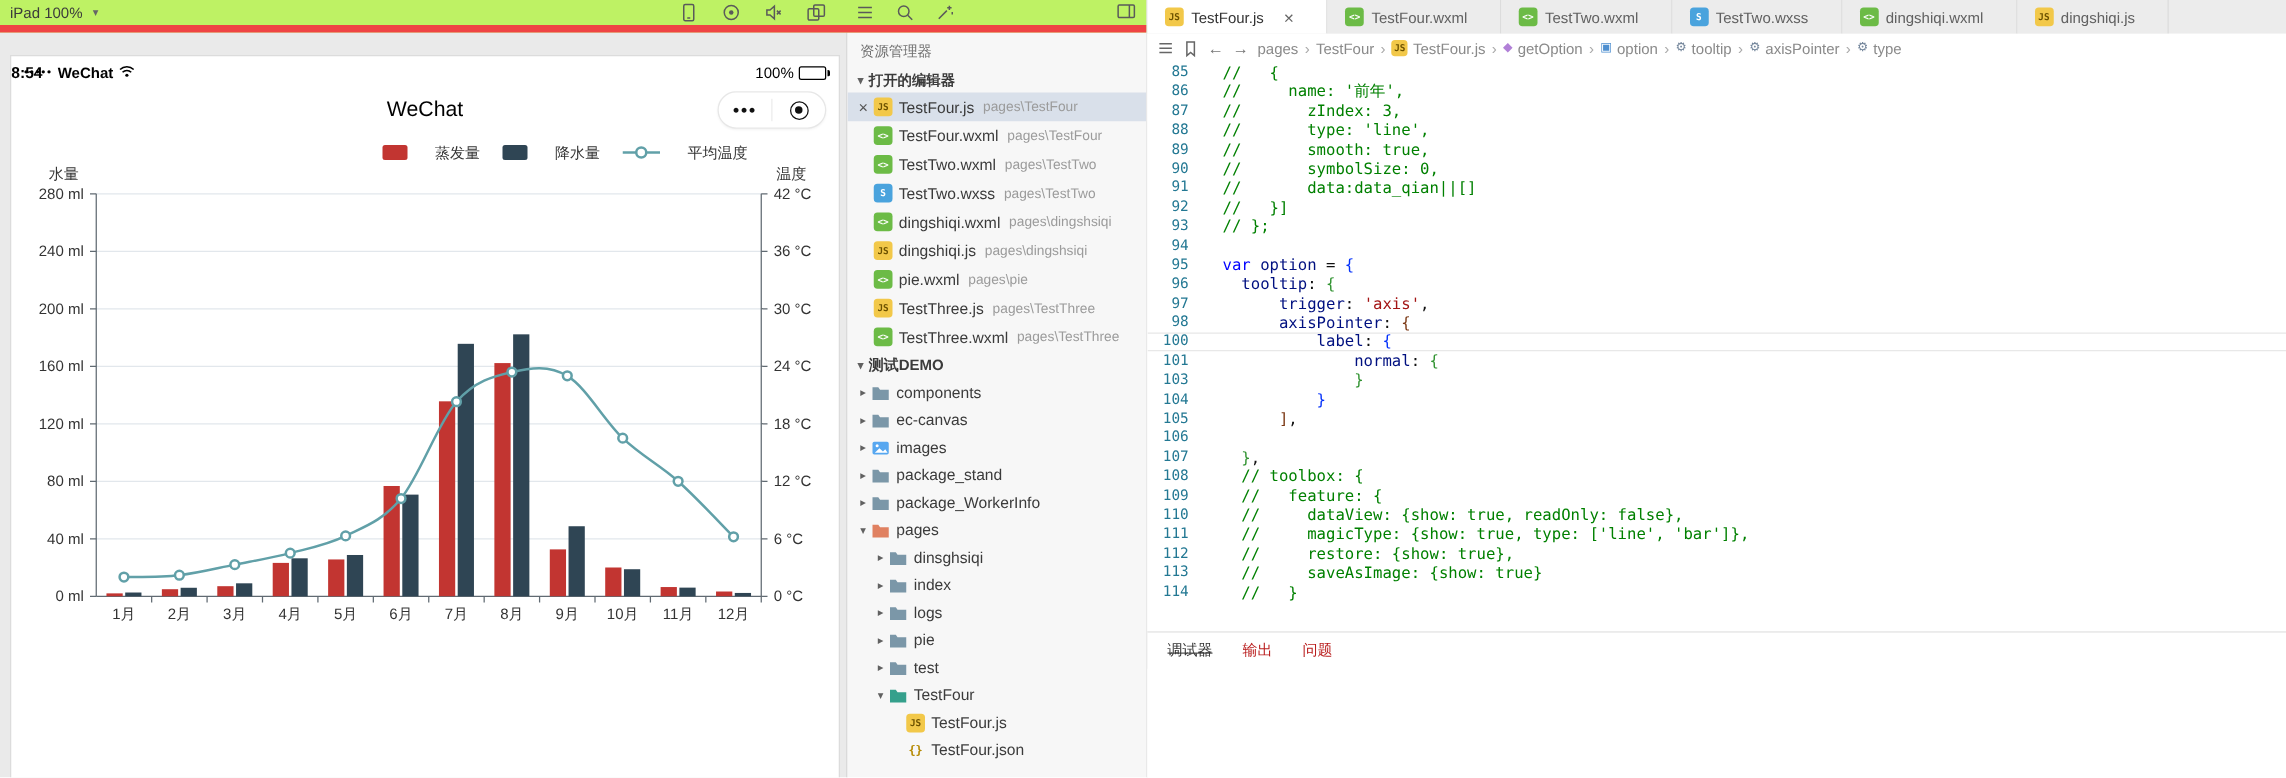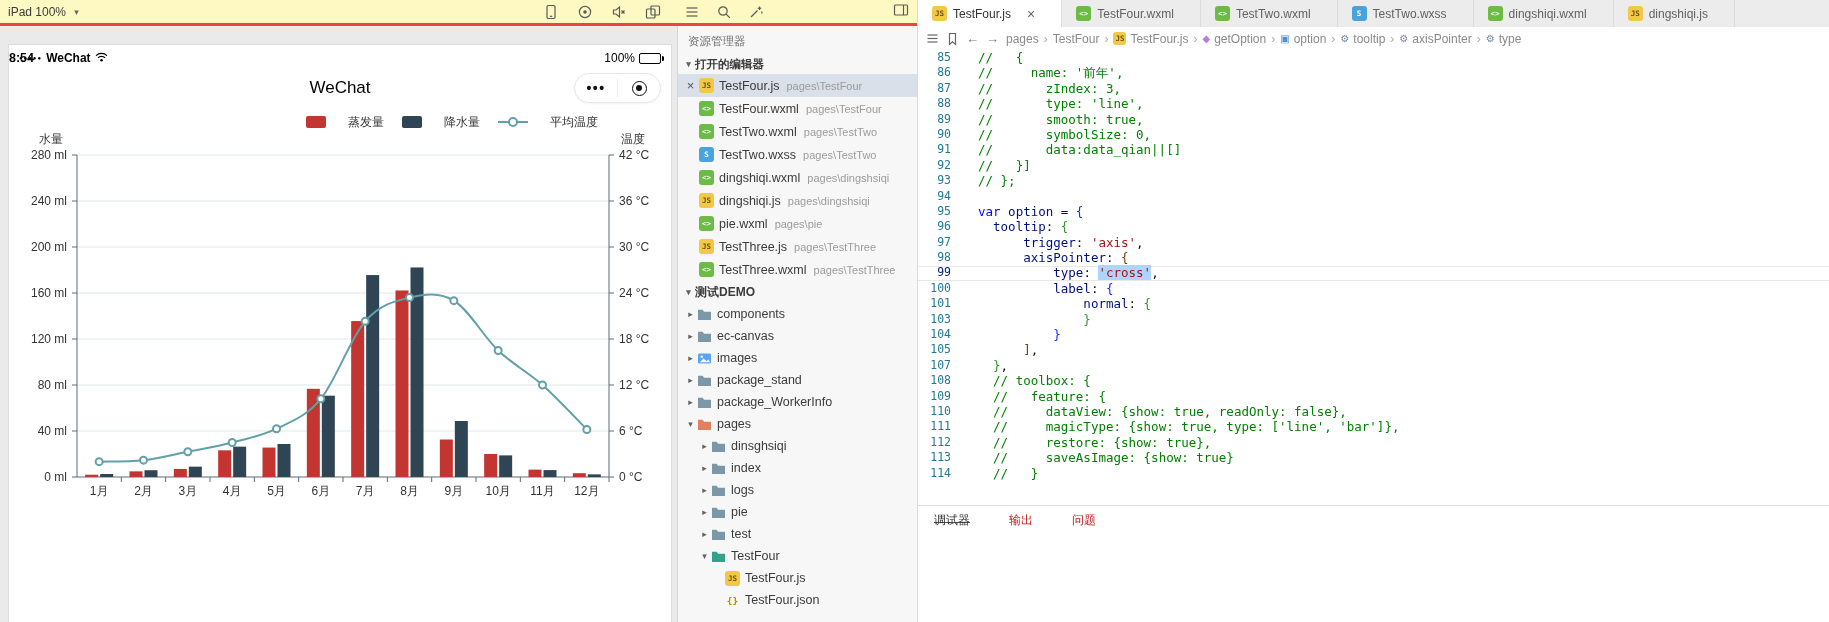--- a/index.html
+++ b/index.html
@@ -2,21 +2,21 @@
 <html><head>
 <meta charset="utf-8">
 <style>
   *{margin:0;padding:0;box-sizing:border-box}
   html,body{width:1829px;height:622px;overflow:hidden}
   body{font-family:"Liberation Sans",sans-serif;font-size:12px;color:#333;background:#fff}
   .root{display:flex;width:1829px;height:622px}
 
   
   .left-wrap{width:918px;flex:none;display:flex;flex-direction:column;border-right:1px solid #dcdcdc}
-  .toolbar{height:26px;flex:none;background:#fef9c3;border-bottom:3px solid #ef4444;position:relative;display:flex;align-items:center}
+  .toolbar{height:26px;flex:none;background:#bef264;border-bottom:6px solid #ef4444;position:relative;display:flex;align-items:center}
   .device-selector{position:absolute;left:8px;display:flex;align-items:center;gap:4px;color:#3b3b3b;font-size:12px;cursor:default}
   .device-selector .caret{font-size:9px;color:#666}
   .tb-group{position:absolute;display:flex;align-items:center}
   .g1{left:543px;gap:18px}
   .g2{left:684px;gap:16px}
   .tb-panel{position:absolute;left:893px}
   .tbi{width:16px;height:16px;display:inline-flex;align-items:center;justify-content:center}
   .tbi svg{stroke:#5a5a5a;fill:none;stroke-width:1.2}
 
   .below{flex:1;display:flex;min-height:0}
@@ -98,21 +98,21 @@
   .vr{color:#001080}
   .pr{color:#001080}
   .str{color:#a31515}
   .strsel{color:#a31515;background:#add6ff}
   .pln{color:#111}
   .b1{color:#0431fa}
   .b2{color:#319331}
   .b3{color:#7b3814}
   .current-line{position:absolute;left:0;right:0;border-top:1px solid #e8e8e8;border-bottom:1px solid #e8e8e8;pointer-events:none}
 
-  .panelbar{flex:none;height:30px;border-top:1px solid #ddd;display:flex;gap:39px;padding:12px 16px;align-items:stretch}
+  .panelbar{flex:none;height:30px;border-top:1px solid #ddd;display:flex;gap:24px;padding:12px 16px;align-items:stretch}
   .panel-tab{font-size:12px;color:#b91c1c;display:flex;align-items:center;border-bottom:1px solid transparent}
   .panel-tab.active{color:#333;border-bottom-color:#555}
   .panel-body{flex:1;background:#fff}
 </style>
 </head>
 <body>
 
 <div class="root">
 
   <div class="left-wrap">
@@ -629,26 +629,26 @@
         <div class="code-row"><span class="gutter">90</span><span class="ctext"><span class="cmt">//       symbolSize: 0,</span></span></div>
         <div class="code-row"><span class="gutter">91</span><span class="ctext"><span class="cmt">//       data:data_qian||[]</span></span></div>
         <div class="code-row"><span class="gutter">92</span><span class="ctext"><span class="cmt">//   }]</span></span></div>
         <div class="code-row"><span class="gutter">93</span><span class="ctext"><span class="cmt">// };</span></span></div>
         <div class="code-row"><span class="gutter">94</span><span class="ctext"></span></div>
         <div class="code-row"><span class="gutter">95</span><span class="ctext"><span class="kw">var</span><span class="pln"> </span><span class="vr">option</span><span class="pln"> = </span><span class="b1">{</span></span></div>
         <div class="code-row"><span class="gutter">96</span><span class="ctext"><span class="pln">  </span><span class="pr">tooltip</span><span class="pln">: </span><span class="b2">{</span></span></div>
         <div class="code-row"><span class="gutter">97</span><span class="ctext"><span class="pln">      </span><span class="pr">trigger</span><span class="pln">: </span><span class="str">'axis'</span><span class="pln">,</span></span></div>
         <div class="code-row"><span class="gutter">98</span><span class="ctext"><span class="pln">      </span><span class="pr">axisPointer</span><span class="pln">: </span><span class="b3">{</span></span></div>
         <div class="current-line" style="top: 215.6px; height: 15.4px;"></div>
-        <div class="code-row"><span class="gutter cur">99</span><span class="ctext"><span class="pln">          </span><span class="pr">type</span><span class="pln">: </span><span class="strsel">'cross'</span><span class="pln">,</span></span></div>
         <div class="code-row"><span class="gutter">100</span><span class="ctext"><span class="pln">          </span><span class="pr">label</span><span class="pln">: </span><span class="b1">{</span></span></div>
         <div class="code-row"><span class="gutter">101</span><span class="ctext"><span class="pln">              </span><span class="pr">normal</span><span class="pln">: </span><span class="b2">{</span></span></div>
         <div class="code-row"><span class="gutter">103</span><span class="ctext"><span class="pln">              </span><span class="b2">}</span></span></div>
         <div class="code-row"><span class="gutter">104</span><span class="ctext"><span class="pln">          </span><span class="b1">}</span></span></div>
         <div class="code-row"><span class="gutter">105</span><span class="ctext"><span class="pln">      </span><span class="b3">]</span><span class="pln">,</span></span></div>
+        <div class="code-row"><span class="gutter">106</span><span class="ctext"></span></div>
         <div class="code-row"><span class="gutter">107</span><span class="ctext"><span class="pln">  </span><span class="b2">}</span><span class="pln">,</span></span></div>
         <div class="code-row"><span class="gutter">108</span><span class="ctext"><span class="pln">  </span><span class="cmt">// toolbox: {</span></span></div>
         <div class="code-row"><span class="gutter">109</span><span class="ctext"><span class="pln">  </span><span class="cmt">//   feature: {</span></span></div>
         <div class="code-row"><span class="gutter">110</span><span class="ctext"><span class="pln">  </span><span class="cmt">//     dataView: {show: true, readOnly: false},</span></span></div>
         <div class="code-row"><span class="gutter">111</span><span class="ctext"><span class="pln">  </span><span class="cmt">//     magicType: {show: true, type: ['line', 'bar']},</span></span></div>
         <div class="code-row"><span class="gutter">112</span><span class="ctext"><span class="pln">  </span><span class="cmt">//     restore: {show: true},</span></span></div>
         <div class="code-row"><span class="gutter">113</span><span class="ctext"><span class="pln">  </span><span class="cmt">//     saveAsImage: {show: true}</span></span></div>
         <div class="code-row"><span class="gutter">114</span><span class="ctext"><span class="pln">  </span><span class="cmt">//   }</span></span></div>
       </div>
     <div class="panelbar">

